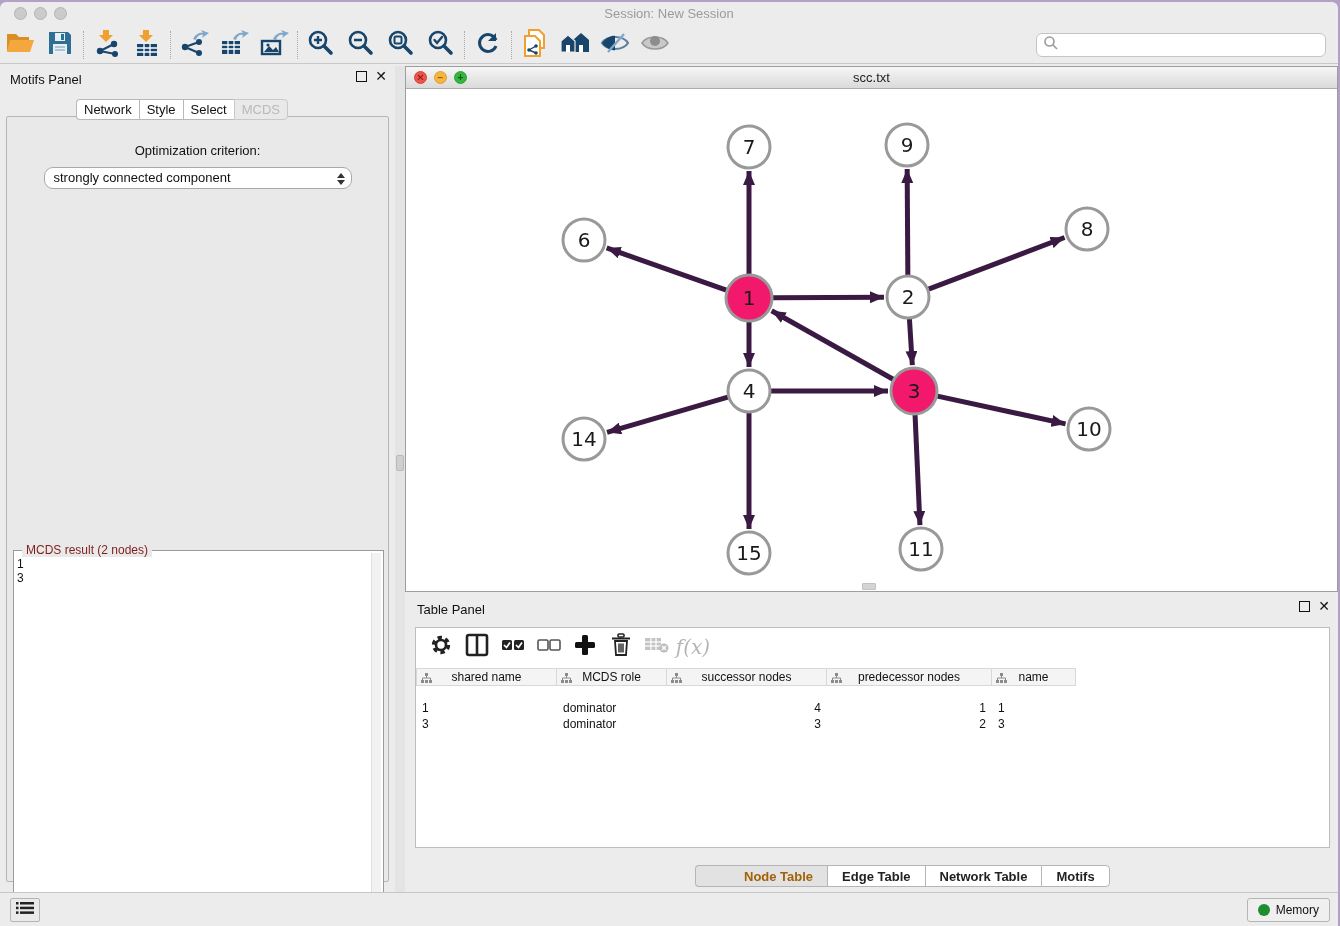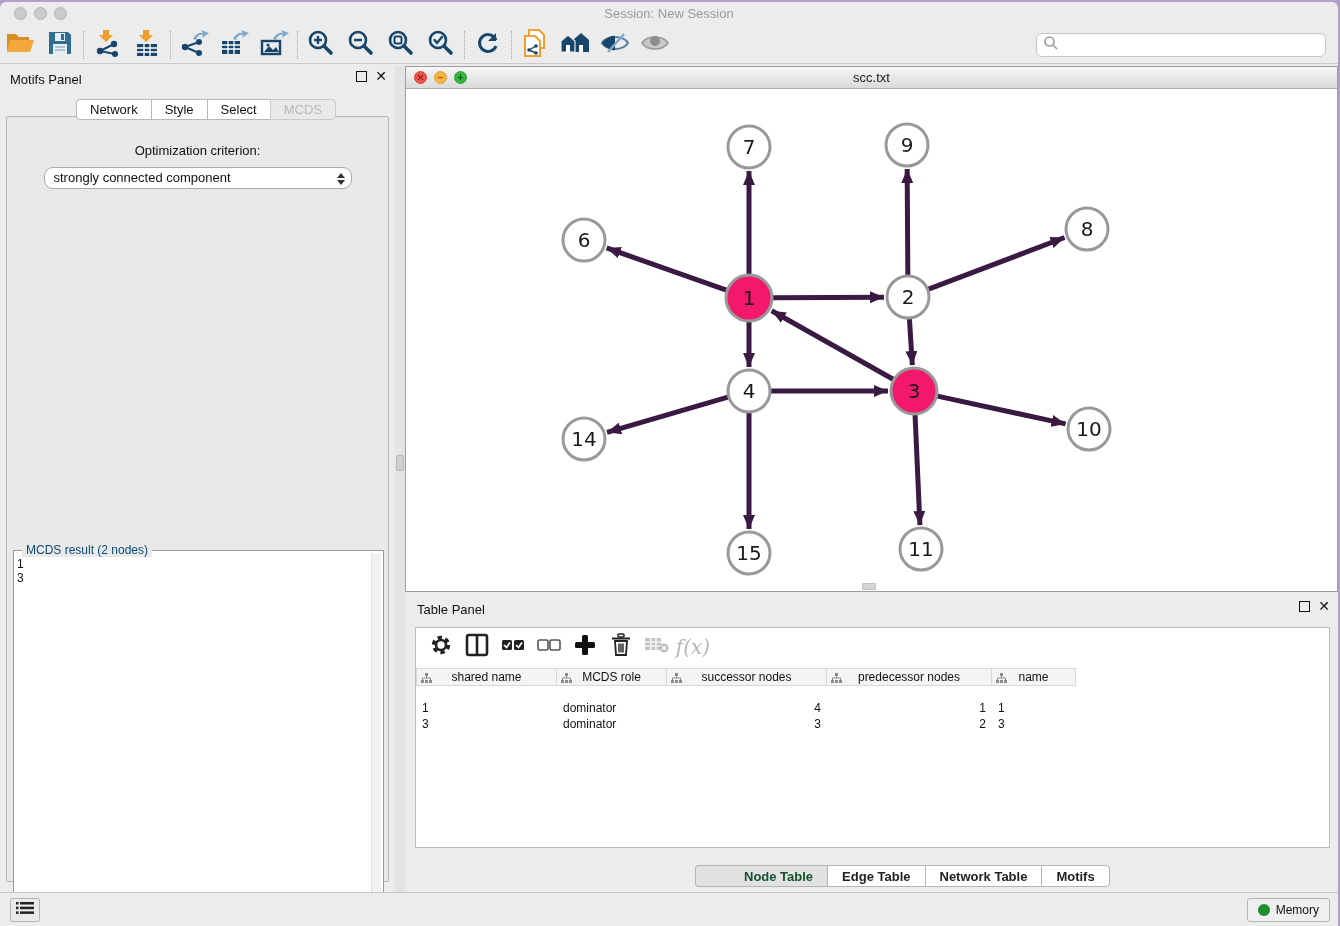--- a/index.html
+++ b/index.html
@@ -27,42 +27,42 @@
   .search-wrap input { border:none; outline:none; flex:1; height:20px; font-size:12px; background:transparent; }
 
   
   .cpanel { position:absolute; left:0; top:64px; width:395px; height:818px; }
   .panel-head { position:absolute; left:0; top:0; width:100%; height:26px; }
   .panel-title { position:absolute; left:10px; top:6px; font-size:13px; color:#111; }
   .panel-icons { position:absolute; right:8px; top:5px; display:flex; gap:8px; align-items:center; }
   .float-box { width:11px; height:11px; border:1.5px solid #111; }
   .close-x { font-size:14px; font-weight:bold; color:#111; line-height:11px; }
   .cp-tabs { position:absolute; left:76px; top:33px; display:flex; z-index:3; }
-  .cp-tab { height:21px; padding:0 13px; font-size:13px; line-height:20px; background:#fff;
+  .cp-tab { height:21px; padding:0 7px; font-size:13px; line-height:20px; background:#fff;
             border:1px solid #B8B8B8; border-right:none; color:#111; }
   .cp-tab:first-child { border-top-left-radius:4px; border-bottom-left-radius:4px; }
   .cp-tab:last-child { border-right:1px solid #C4C4C4; border-top-right-radius:4px; border-bottom-right-radius:4px; }
   .cp-tab.active { background:#E9E9E9; color:#B9B9B9; border-color:#C9C9C9; }
   .cp-body { position:absolute; left:6px; top:50px; width:383px; height:766px;
              background:#E9E9E9; border:1px solid #B6B6B6; border-radius:2px; }
   .opt-label { margin-top:26px; text-align:center; font-size:13px; color:#111; }
   .dropdown { position:relative; margin:9px auto 16px auto; width:308px; height:22px; background:#fff;
               border:1px solid #A9A9A9; border-radius:9px; font-size:13px; line-height:20px;
               padding-left:9px; color:#111; }
   .dd-stepper { position:absolute; right:4px; top:3px; width:11px; height:15px;
                 display:flex; flex-direction:column; align-items:center; justify-content:center; gap:2px; }
   .dd-stepper .up { width:0;height:0;border-left:4px solid transparent;border-right:4px solid transparent;border-bottom:5px solid #333; }
   .dd-stepper .down { width:0;height:0;border-left:4px solid transparent;border-right:4px solid transparent;border-top:5px solid #333; }
   .btn-row { margin-top:12px; display:flex; justify-content:center; gap:13px; }
   .cp-btn { height:22px; padding:0 16px; font-size:13px; background:#fff; border:1px solid #ADADAD;
             border-radius:4px; color:#111; line-height:20px; }
   .result-box { position:absolute; left:6px; top:433px; width:371px; height:369px;
                 border:1px solid #9A9A9A; background:#fff; }
   .result-label { position:absolute; left:8px; top:-8px; background:#E9E9E9; padding:0 4px;
-                  font-size:12px; color:#0c4a6e; }
+                  font-size:12px; color:#7f1d1d; }
   .result-text { position:absolute; left:3px; top:6px; right:14px; bottom:3px;
                  font-size:12px; color:#111; white-space:pre; overflow:hidden; }
   .result-scroll { position:absolute; right:2px; top:2px; width:10px; bottom:2px;
                    background:#F2F2F2; border-left:1px solid #E0E0E0; }
 
   
   .vdivider { position:absolute; left:395px; top:64px; width:10px; height:826px; background:#E4E4E4; }
   .vdiv-handle { position:absolute; left:1px; top:389px; width:8px; height:16px;
                  background:#CFCFCF; border:1px solid #B9B9B9; border-radius:2px; }
 
@@ -99,21 +99,21 @@
   .th:first-child { border-left:1px solid #D8D8D8; }
   .th svg { position:absolute; left:4px; top:4px; }
   .tp-row { display:flex; height:16px; font-size:12px; color:#111; }
   .td { padding:1px 6px 0 6px; overflow:hidden; white-space:nowrap; }
   .td.right { text-align:right; }
   .tp-tabs { position:absolute; left:290px; top:269px; display:flex; }
   .tp-tab { height:22px; padding:0 14px; font-size:13px; font-weight:bold; line-height:21px;
             background:#fff; border:1px solid #B5B5B5; border-right:none; color:#222; }
   .tp-tab:first-child { border-top-left-radius:4px; border-bottom-left-radius:4px; }
   .tp-tab:last-child { border-right:1px solid #B5B5B5; border-top-right-radius:4px; border-bottom-right-radius:4px; }
-  .tp-tab.active { background:#E2E2E2; color:#14532d;padding-left:48px; }
+  .tp-tab.active { background:#E2E2E2; color:#a16207;padding-left:48px; }
 
   
   .statusbar { position:absolute; left:0; top:890px; width:100%; height:34px;
                background:#ECECEC; border-top:1px solid #C6C6C6; }
   .status-left-btn { position:absolute; left:10px; top:5px; width:30px; height:24px;
                      background:#EAEAEA; border:1px solid #B5B5B5; border-radius:2px;
                      display:flex; align-items:center; justify-content:center; }
   .memory-btn { position:absolute; right:8px; top:5px; height:24px; padding:11px 10px;
                 background:#EFEFEF; border:1px solid #B5B5B5; border-radius:3px;
                 display:flex; align-items:center; gap:6px; font-size:12px; color:#111; }

